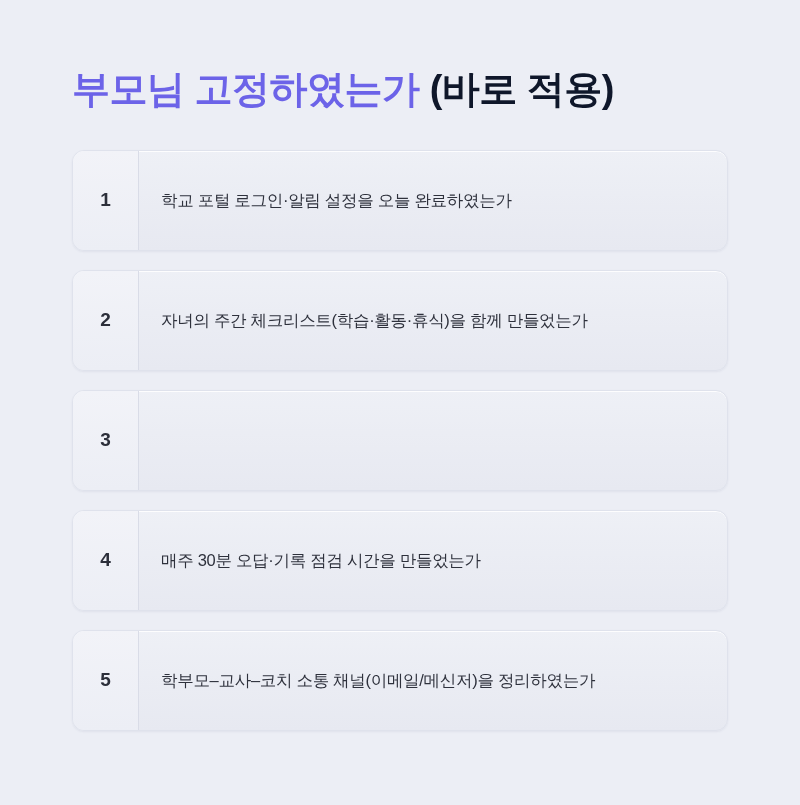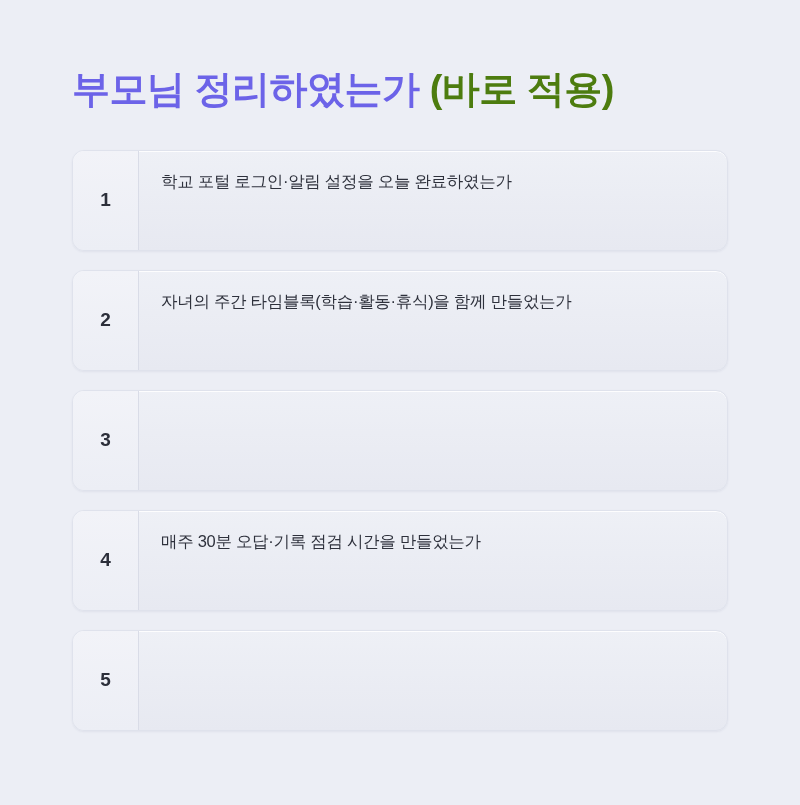--- a/index.html
+++ b/index.html
@@ -25,21 +25,21 @@
   .page-title {
     padding-top: 66px;
     font-size: 38px;
     font-weight: bold;
     letter-spacing: -0.5px;
     color: #6c63e8;
     line-height: 1.25;
   }
 
   .title-accent {
-    color: #4d7c0f;
+    color: #0f172a;
   }
 
   .checklist {
     margin-top: 36px;
     display: flex;
     flex-direction: column;
     gap: 19px;
   }
 
   .check-row {
@@ -63,64 +63,68 @@
     font-size: 19px;
     font-weight: bold;
     color: #2c2f3a;
     background: linear-gradient(180deg, #f2f3f8 0%, #eceef5 100%);
     border-right: 1px solid #d9dce7;
   }
 
   .row-body {
     flex: 1 1 auto;
     display: flex;
+    align-items: center;
     padding: 18px 24px 18px 22px;
   }
 
   .row-text {
     font-size: 16.5px;
     line-height: 1.5;
     color: #2e313c;
     letter-spacing: -0.3px;
   }
 </style>
 </head>
 <body>
 
 <div class="page">
 
   <h1 class="page-title">
-    <span>부모님 정리하였는가 </span><span class="title-accent">(바로 적용)</span>
+    <span>부모님 고정하였는가 </span><span class="title-accent">(바로 적용)</span>
   </h1>
 
   <div class="checklist">
 
     <div class="check-row">
       <div class="row-index">1</div>
       <div class="row-body">
         <span class="row-text">학교 포털 로그인·알림 설정을 오늘 완료하였는가</span>
       </div>
     </div>
 
     <div class="check-row">
       <div class="row-index">2</div>
       <div class="row-body">
-        <span class="row-text">자녀의 주간 타임블록(학습·활동·휴식)을 함께 만들었는가</span>
+        <span class="row-text">자녀의 주간 체크리스트(학습·활동·휴식)을 함께 만들었는가</span>
       </div>
     </div>
 
     <div class="check-row">
       <div class="row-index">3</div>
     </div>
 
     <div class="check-row">
       <div class="row-index">4</div>
       <div class="row-body">
         <span class="row-text">매주 30분 오답·기록 점검 시간을 만들었는가</span>
       </div>
     </div>
 
     <div class="check-row">
       <div class="row-index">5</div>
+      <div class="row-body">
+        <span class="row-text">학부모–교사–코치 소통 채널(이메일/메신저)을 정리하였는가</span>
+      </div>
     </div>
 
   </div>
 </div>
 
 </body></html>

